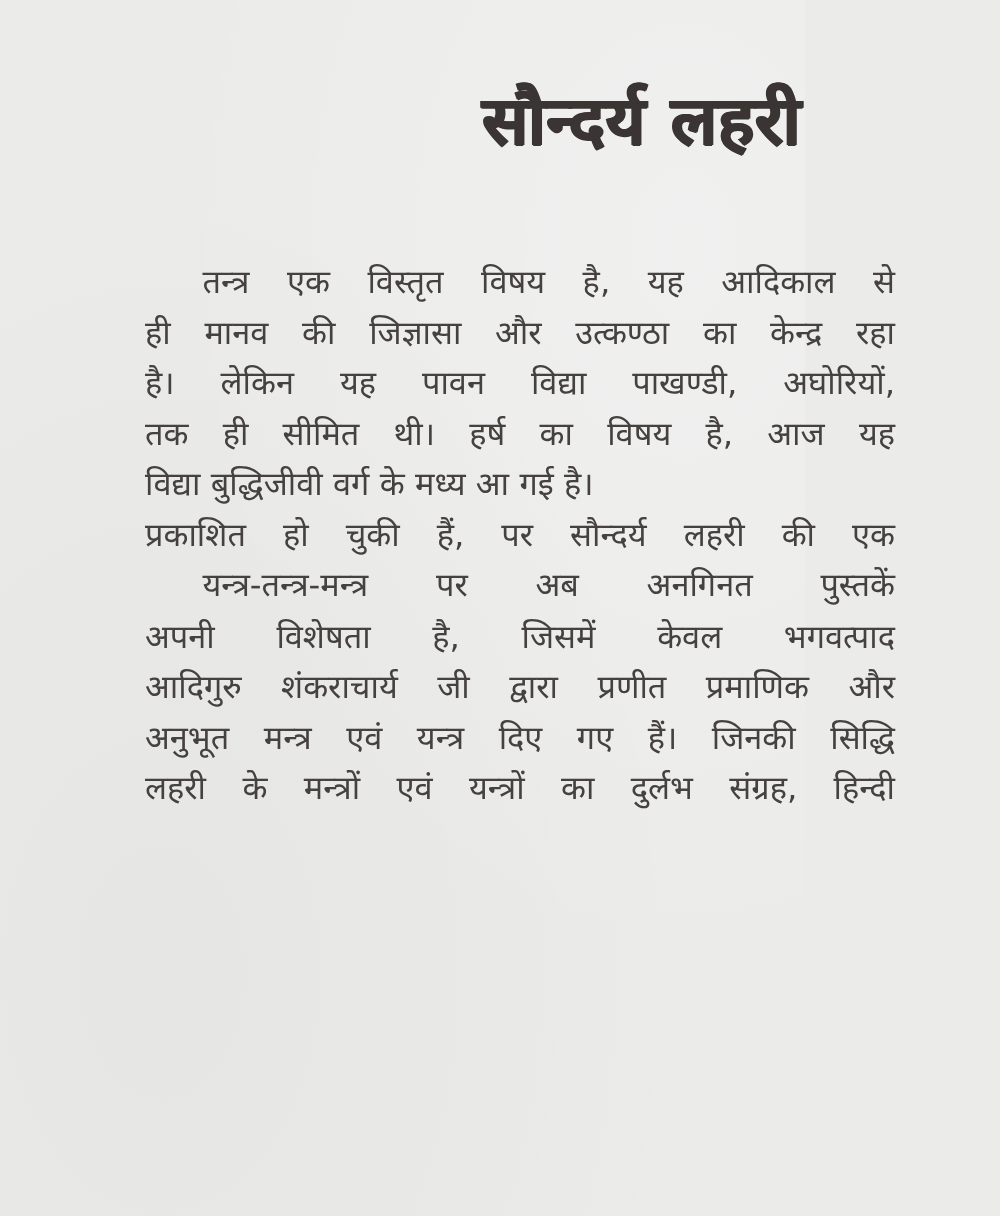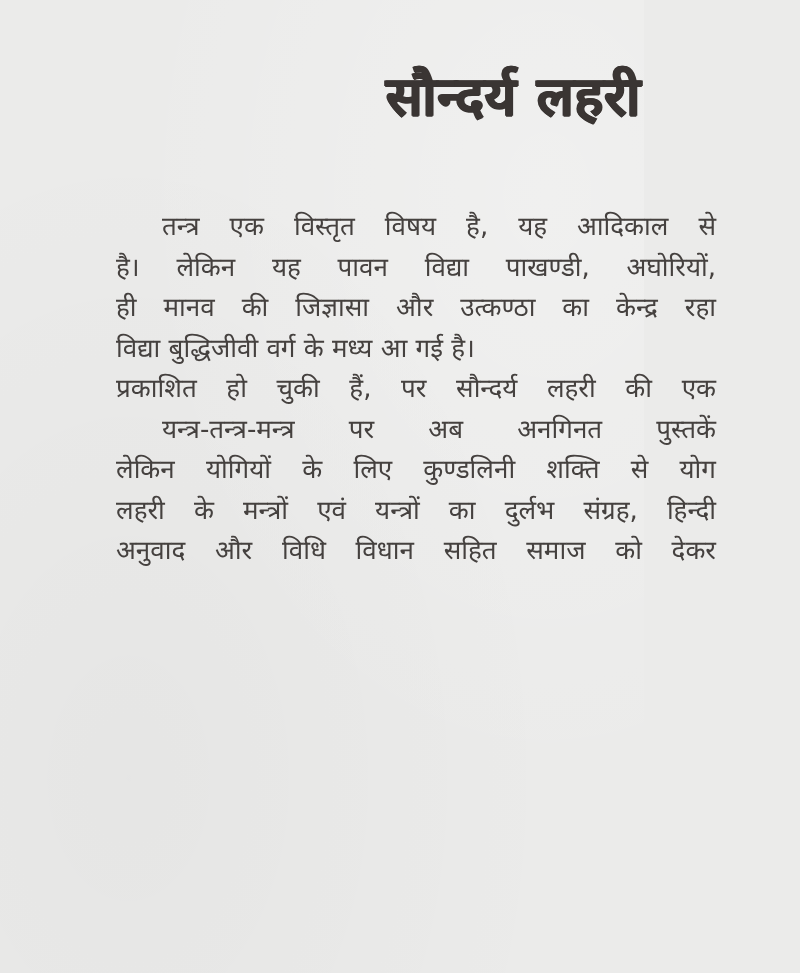--- a/index.html
+++ b/index.html
@@ -65,30 +65,32 @@
 <body>
 
 <div class="page">
 
   <div class="title">सौन्दर्य लहरी</div>
 
   <div class="body-text">
 
     <div>
       <div class="line indent">तन्त्र एक विस्तृत विषय है, यह आदिकाल से</div>
+      <div class="line">ही मानव की जिज्ञासा और उत्कण्ठा का केन्द्र रहा</div>
       <div class="line">है। लेकिन यह पावन विद्या पाखण्डी, अघोरियों,</div>
-      <div class="line">ही मानव की जिज्ञासा और उत्कण्ठा का केन्द्र रहा</div>
+      <div class="line">तक ही सीमित थी। हर्ष का विषय है, आज यह</div>
       <div class="line last">विद्या बुद्धिजीवी वर्ग के मध्य आ गई है।</div>
     </div>
 
     <div>
       <div class="line">प्रकाशित हो चुकी हैं, पर सौन्दर्य लहरी की एक</div>
       <div class="line indent">यन्त्र-तन्त्र-मन्त्र पर अब अनगिनत पुस्तकें</div>
-      <div class="line">लेकिन योगियों के लिए कुण्डलिनी शक्ति से योग</div>
+      <div class="line">अपनी विशेषता है, जिसमें केवल भगवत्पाद</div>
+      <div class="line">आदिगुरु शंकराचार्य जी द्वारा प्रणीत प्रमाणिक और</div>
+      <div class="line">अनुभूत मन्त्र एवं यन्त्र दिए गए हैं। जिनकी सिद्धि</div>
     </div>
 
     <div>
       <div class="line">लहरी के मन्त्रों एवं यन्त्रों का दुर्लभ संग्रह, हिन्दी</div>
-      <div class="line">अनुवाद और विधि विधान सहित समाज को देकर</div>
     </div>
 
   </div>
 </div>
 
 </body></html>

